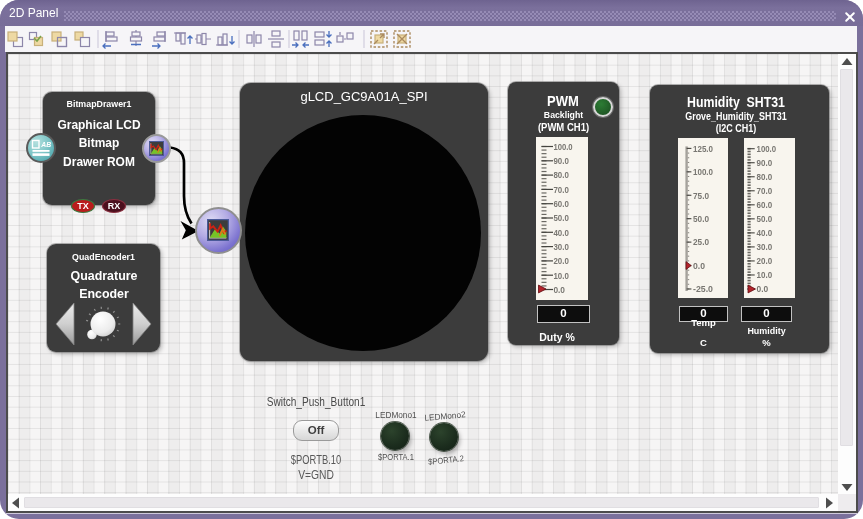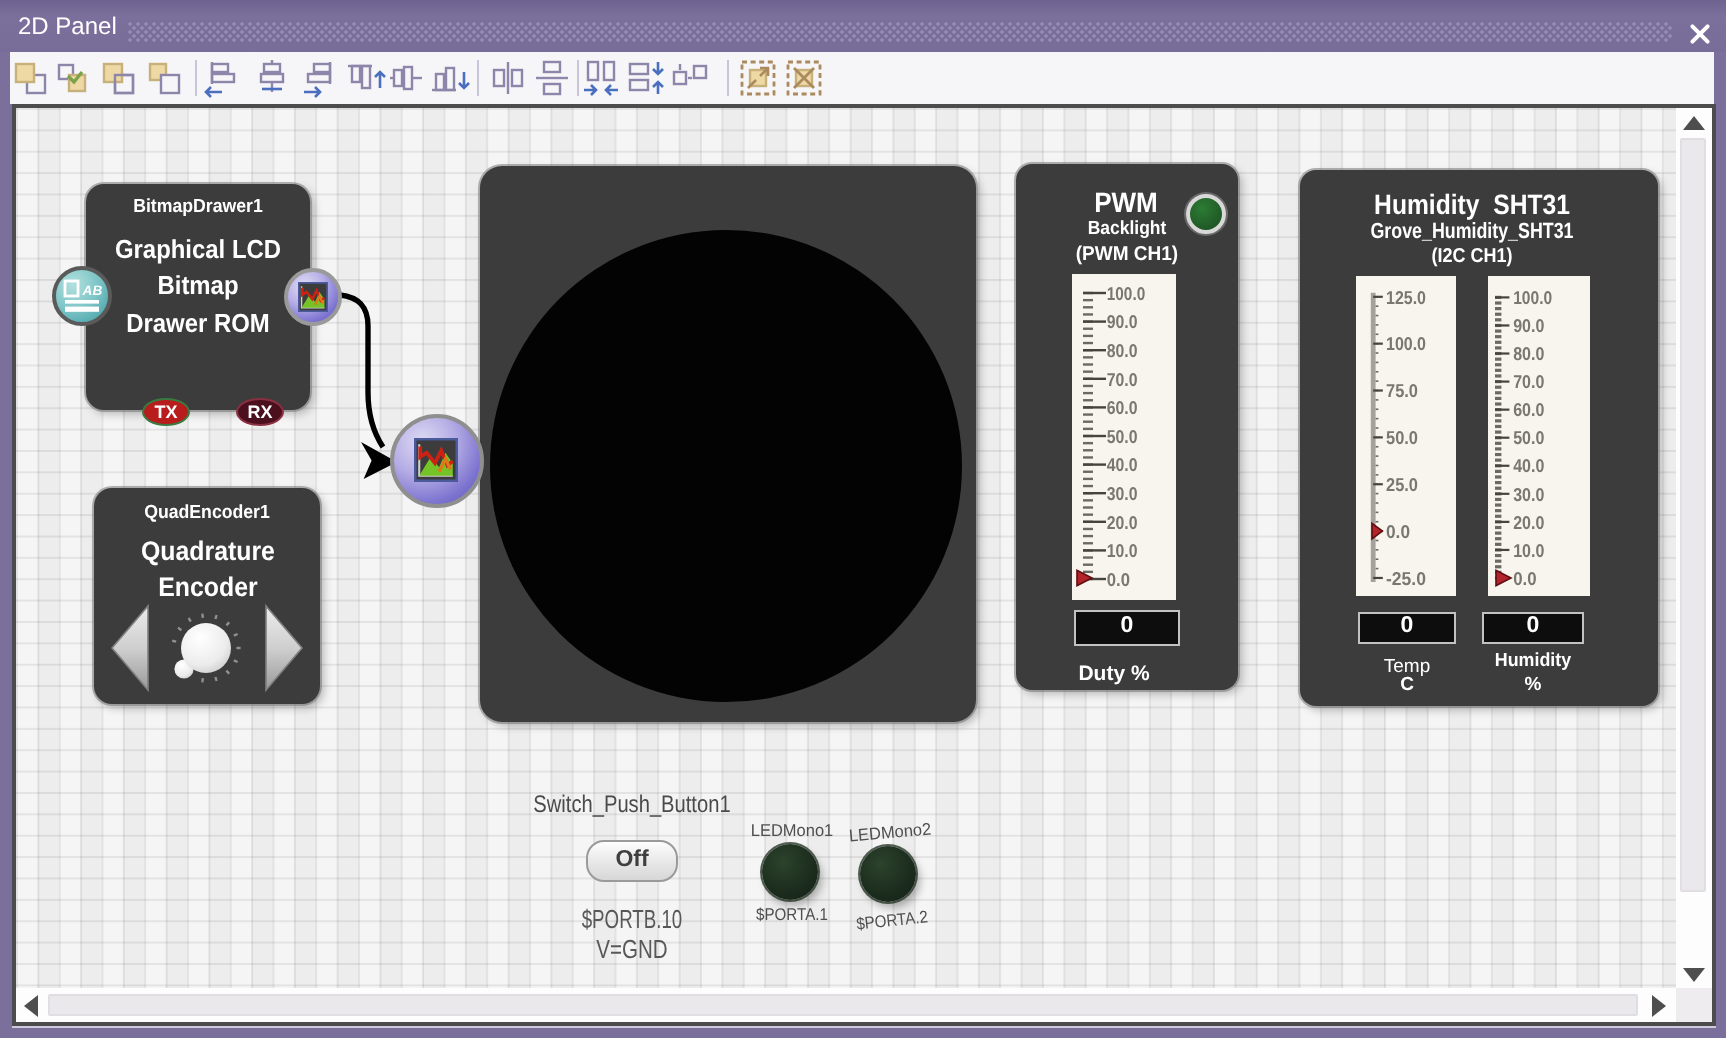--- a/index.html
+++ b/index.html
@@ -1,16 +1,16 @@
 <!DOCTYPE html>
 <html><head><meta charset="utf-8"><style>
 html,body{margin:0;padding:0;}
 *{box-sizing:border-box;}
 #win{position:relative;width:863px;height:519px;background:#7b709c;overflow:hidden;
- font-family:"Liberation Sans",sans-serif;}
+ font-family:"Liberation Sans",sans-serif;border-radius:19px;}
 .abs{position:absolute;}
 .darkbox{position:absolute;background:#3c3c3c;border-radius:9px;
  box-shadow:0 0 0 1px rgba(120,120,120,0.55), 2px 2px 4px rgba(0,0,0,0.25);}
 .wt{color:#fff;text-align:center;}
 .vbox{position:absolute;background:#0d0d0d;border:1.5px solid #c2c2c2;color:#fff;
  text-align:center;font-size:11.5px;font-weight:bold;}
 .circ{position:absolute;border-radius:50%;}
 </style></head><body>
 <div id="win">
 <div class="abs" style="left:0;top:0;width:863px;height:26px;
@@ -127,21 +127,21 @@
     <svg style="position:absolute;left:149px;top:141px" width="15" height="15" viewBox="0 0 21 21">
 <rect x="0.5" y="0.5" width="20" height="20" fill="#3c3c3c" stroke="#4a5a9a" stroke-width="1.4"></rect>
 <path d="M2.5 3 v15 h16" stroke="#cfcfcf" stroke-width="1" fill="none"></path>
 <polygon points="2.5,18 8,9 12,14 15,7 18.5,12 18.5,18" fill="#76c327"></polygon>
 <path d="M3 4 v5 l3 -2 4 5 3 -6 3 7 2.5 -2" stroke="#cc2214" stroke-width="1.8" fill="none"></path>
 <path d="M12 16 l3 -6 2.5 5" stroke="#e07818" stroke-width="1.6" fill="none"></path>
 </svg>
     <div class="abs wt" style="left:71px;top:199px;width:24px;height:14px;border-radius:50%;
 background:#b91c1c;border:1px solid #3a7a40;font-size:9px;font-weight:bold;line-height:13px;">TX</div>
 <div class="abs wt" style="left:102px;top:199px;width:24px;height:14px;border-radius:50%;
-background:#4c0f1d;border:1px solid #8a3040;font-size:9px;font-weight:bold;line-height:13px;margin-left:16px;">RX</div>
+background:#4c0f1d;border:1px solid #8a3040;font-size:9px;font-weight:bold;line-height:13px;">RX</div>
 <div class="circ" style="left:195px;top:207px;width:47px;height:47px;z-index:6;
 background:radial-gradient(circle at 33% 28%,#dedbf4 0%,#b3abe4 40%,#7d74d0 72%,#5b54bf 100%);border:2px solid #8f8f8f;"></div>
     <div class="abs" style="left:207px;top:219px;width:22px;height:22px;z-index:7;">
       <svg style="position:absolute;left:0px;top:0px" width="22" height="22" viewBox="0 0 21 21">
 <rect x="0.5" y="0.5" width="20" height="20" fill="#3c3c3c" stroke="#4a5a9a" stroke-width="1.4"></rect>
 <path d="M2.5 3 v15 h16" stroke="#cfcfcf" stroke-width="1" fill="none"></path>
 <polygon points="2.5,18 8,9 12,14 15,7 18.5,12 18.5,18" fill="#76c327"></polygon>
 <path d="M3 4 v5 l3 -2 4 5 3 -6 3 7 2.5 -2" stroke="#cc2214" stroke-width="1.8" fill="none"></path>
 <path d="M12 16 l3 -6 2.5 5" stroke="#e07818" stroke-width="1.6" fill="none"></path>
 </svg>
@@ -175,20 +175,21 @@
         <line x1="47.3" y1="14.0" x2="48.4" y2="15.8"></line>
         <line x1="54.2" y1="11.8" x2="54.4" y2="13.9"></line>
         <line x1="61.3" y1="12.5" x2="60.7" y2="14.5"></line>
         <line x1="67.6" y1="16.1" x2="66.2" y2="17.7"></line>
         <line x1="71.8" y1="22.0" x2="69.9" y2="22.8"></line>
       </g>
 <circle cx="45" cy="39.5" r="4.8" fill="url(#knob)"></circle>
 <circle cx="56" cy="29" r="12.5" fill="url(#knob)"></circle>
 </svg>
 <div class="darkbox" style="left:240px;top:83px;width:248px;height:278px;border-radius:11px;"></div>
+<div class="abs wt" style="left:240px;top:89px;width:248px;font-size:13px;">gLCD_GC9A01A_SPI</div>
 <div class="circ" style="left:245px;top:115px;width:236px;height:236px;background:#030303;"></div>
 <div class="darkbox" style="left:508px;top:82px;width:111px;height:263px;border-radius:8px;"></div>
 <div class="abs wt" style="left:508px;top:93px;width:110px;font-size:14px;font-weight:bold;transform:scaleX(0.93);">PWM</div>
 <div class="circ" style="left:593px;top:97px;width:20px;height:20px;background:radial-gradient(circle at 38% 32%,#2c7c34,#1b4b20);border:2px solid #d8d8d8;box-shadow:0 0 0 1px #6a6a6a;"></div>
 <div class="abs wt" style="left:508px;top:109px;width:111px;font-size:9.5px;font-weight:bold;transform:scaleX(0.92);">Backlight</div>
 <div class="abs wt" style="left:508px;top:121.5px;width:111px;font-size:10px;font-weight:bold;transform:scaleX(0.95);">(PWM CH1)</div>
 <svg style="position:absolute;left:536px;top:137px" width="52" height="163" viewBox="0 0 52 163">
       <rect x="0" y="0" width="52" height="163" fill="#f8f5ee"></rect>
       <line x1="5.5" y1="9.50" x2="10.5" y2="9.50" stroke="#6b6963" stroke-width="1.2"></line>
       <line x1="5.5" y1="13.07" x2="10.5" y2="13.07" stroke="#6b6963" stroke-width="1.2"></line>
@@ -383,21 +384,21 @@
       <line x1="3.5" y1="122.94" x2="10.7" y2="122.94" stroke="#45443f" stroke-width="1.1"></line>
       <text x="12.6" y="126.29" font-family="Liberation Sans, sans-serif" font-size="9.3" font-weight="bold" fill="#797772" textLength="15.6" lengthAdjust="spacingAndGlyphs">20.0</text>
       <line x1="3.5" y1="136.97" x2="10.7" y2="136.97" stroke="#45443f" stroke-width="1.1"></line>
       <text x="12.6" y="140.32" font-family="Liberation Sans, sans-serif" font-size="9.3" font-weight="bold" fill="#797772" textLength="15.6" lengthAdjust="spacingAndGlyphs">10.0</text>
       <line x1="3.5" y1="151.00" x2="10.7" y2="151.00" stroke="#45443f" stroke-width="1.1"></line>
       <text x="12.6" y="154.35" font-family="Liberation Sans, sans-serif" font-size="9.3" font-weight="bold" fill="#797772" textLength="11.7" lengthAdjust="spacingAndGlyphs">0.0</text>
       <polygon points="4,147.1 4,154.9 11.5,151.0" fill="#b3242a" stroke="#5f0d12" stroke-width="0.8"></polygon>
     </svg>
     <div class="vbox" style="left:679px;top:306px;width:49px;height:16px;line-height:13px;">0</div>
 <div class="vbox" style="left:741px;top:306px;width:51px;height:16px;line-height:13px;">0</div>
-<div class="abs wt" style="left:676px;top:328px;width:55px;font-size:9.5px;font-weight:normal;">Temp</div>
+<div class="abs wt" style="left:676px;top:317px;width:55px;font-size:9.5px;font-weight:bold;">Temp</div>
 <div class="abs wt" style="left:676px;top:336.5px;width:55px;font-size:9.5px;font-weight:bold;">C</div>
 <div class="abs wt" style="left:739px;top:325px;width:55px;font-size:9.5px;font-weight:bold;transform:scaleX(0.94);">Humidity</div>
 <div class="abs wt" style="left:739px;top:336.5px;width:55px;font-size:9.5px;font-weight:bold;">%</div>
 <div class="abs" style="left:240px;top:395px;width:152px;text-align:center;font-size:12px;color:#4a4a4a;transform:scaleX(0.84);">Switch_Push_Button1</div>
 <div class="abs" style="left:293px;top:420px;width:46px;height:21px;border:1.5px solid #9a9a9a;border-radius:9px;
 background:linear-gradient(#fdfdfd,#e9e9e9 50%,#d7d7d7);text-align:center;font-size:11.5px;font-weight:bold;color:#3f3f3f;line-height:19px;">Off</div>
 <div class="abs" style="left:240px;top:452px;width:152px;text-align:center;font-size:13px;color:#585858;transform:scaleX(0.72);">$PORTB.10</div>
 <div class="abs" style="left:240px;top:467px;width:152px;text-align:center;font-size:13px;color:#585858;transform:scaleX(0.79);">V=GND</div>
 <div class="abs" style="left:346px;top:410px;width:100px;text-align:center;font-size:8.5px;color:#4f4f4f;transform:scaleX(0.97);">LEDMono1</div>
 <div class="circ" style="left:381px;top:422px;width:28px;height:28px;background:radial-gradient(circle at 38% 32%,#2c432c,#1b2c1d 60%,#131f15);box-shadow:0 0 0 1px rgba(40,55,40,0.8),2px 3px 4px rgba(0,0,0,0.3);"></div>

